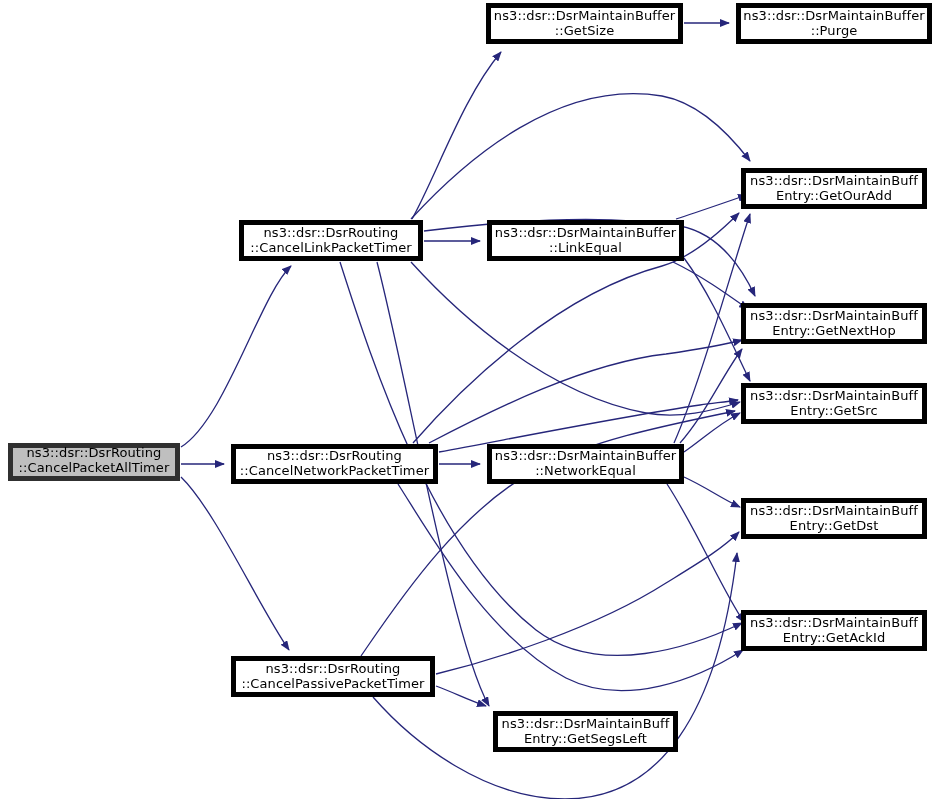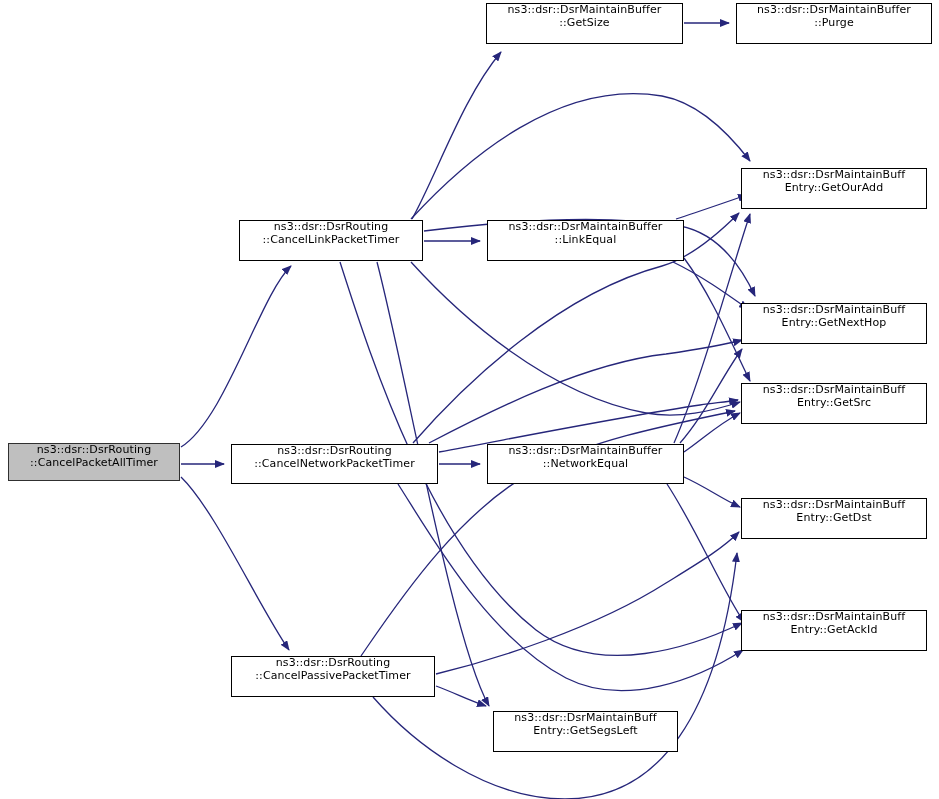--- a/index.html
+++ b/index.html
@@ -20,28 +20,28 @@
   #edge-layer {
     position: absolute;
     left: 0;
     top: 0;
     width: 939px;
     height: 799px;
   }
   .node {
     position: absolute;
     box-sizing: border-box;
-    border: 1px solid #000000;
+    border: 5px solid #000000;
     background: #ffffff;
     display: flex;
-    align-items: flex-start;
+    align-items: flex-end;
     justify-content: center;
     text-align: center;
     line-height: 1.15;
-    font-size: 11px;
+    font-size: 13px;
     color: #000000;
     letter-spacing: 0.1px;
     z-index: 5;
   }
   .node.highlight {
     background: #bfbfbf;
     border-color: #303030;
   }
   .node .label {
     display: block;

